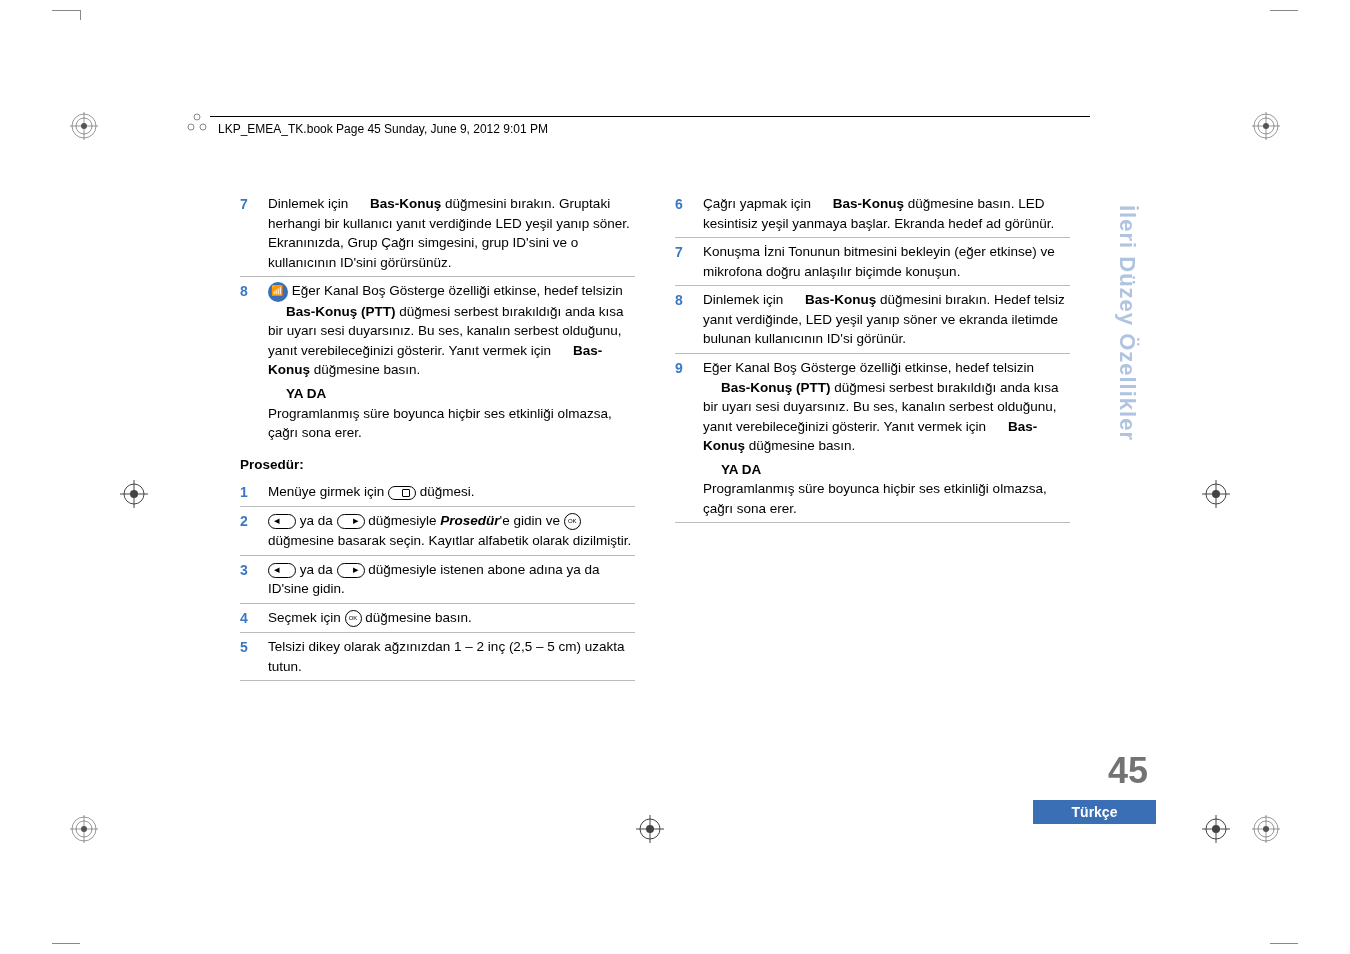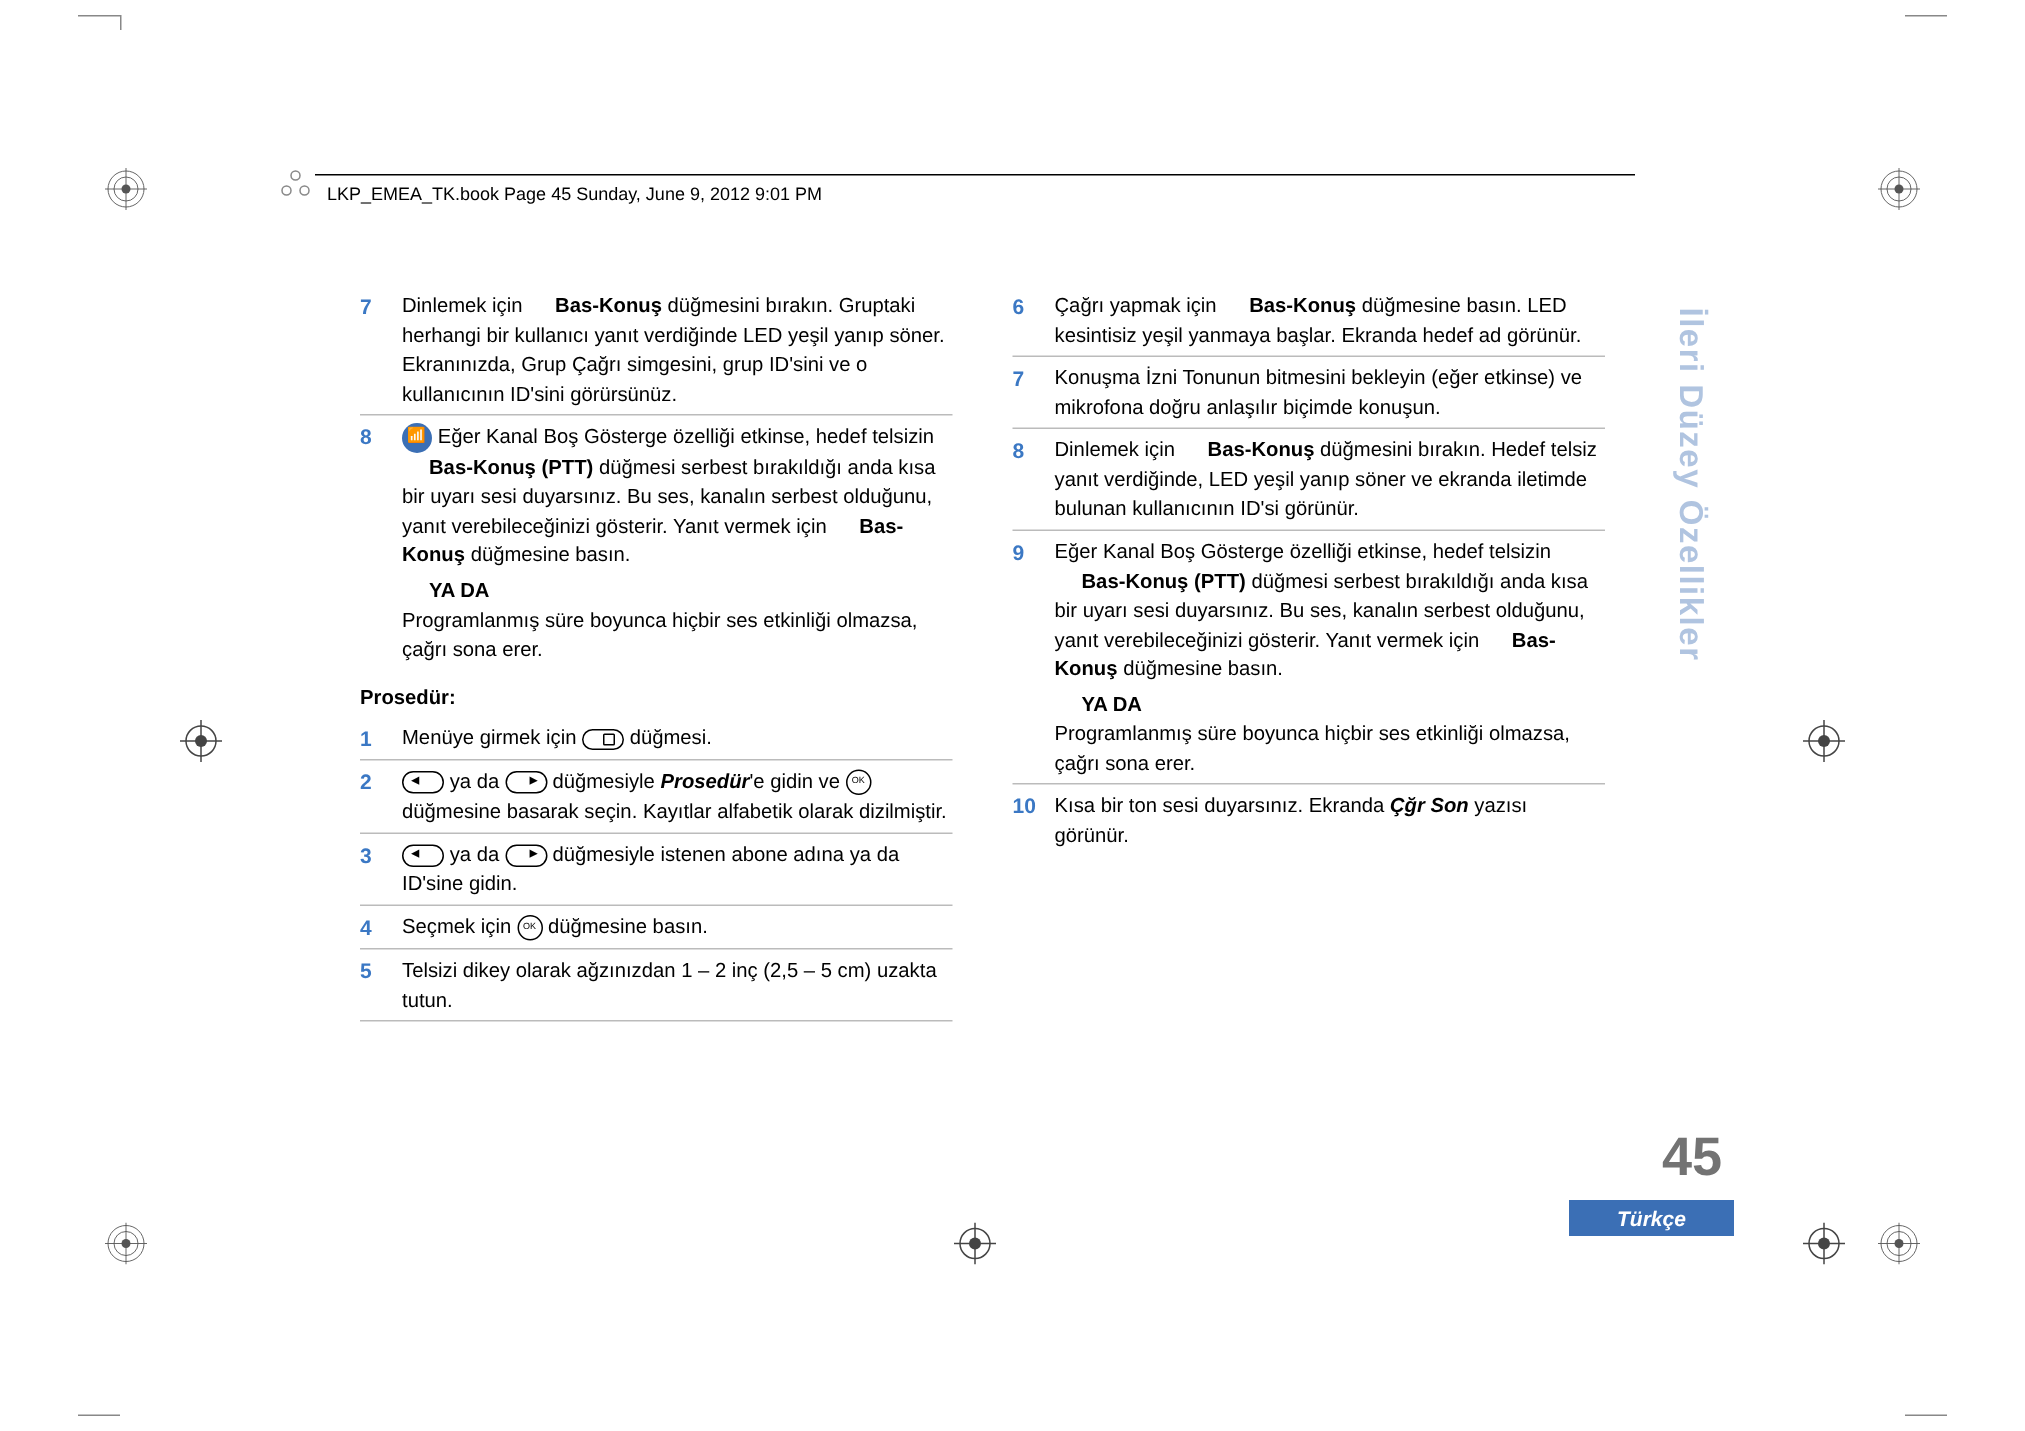--- a/index.html
+++ b/index.html
@@ -186,29 +186,28 @@
     right: 202px;
     font-size: 36px;
     font-weight: bold;
     color: #737373;
     text-align: right;
   }
   .lang-bar {
     position: absolute;
     top: 800px;
     right: 194px;
-    width: 110px;
+    width: 123px;
     height: 24px;
     background: #3b6fb5;
     color: #fff;
     font-weight: bold;
     font-size: 14px;
     text-align: center;
     line-height: 24px;
-    font-style: italic;
   }
 </style>
 </head>
 <body>
 
 <div class="crop-mark crop-h" style="top:10px;left:52px"></div>
 <div class="crop-mark crop-v" style="top:10px;left:80px;height:10px"></div>
 <div class="crop-mark crop-h" style="top:10px;right:52px"></div>
 <div class="crop-mark crop-h" style="bottom:10px;left:52px"></div>
 <div class="crop-mark crop-h" style="bottom:10px;right:52px"></div>
@@ -334,22 +333,18 @@
         <div class="step-body">Konuşma İzni Tonunun bitmesini bekleyin (eğer etkinse) ve mikrofona doğru anlaşılır biçimde konuşun.</div>
       </div>
       <div class="step">
         <div class="step-num">8</div>
         <div class="step-body">Dinlemek için <span class="bold">Bas-Konuş</span> düğmesini bırakın. Hedef telsiz yanıt verdiğinde, LED yeşil yanıp söner ve ekranda iletimde bulunan kullanıcının ID'si görünür.</div>
       </div>
       <div class="step">
         <div class="step-num">9</div>
         <div class="step-body">Eğer Kanal Boş Gösterge özelliği etkinse, hedef telsizin <span class="bold">Bas-Konuş (PTT)</span> düğmesi serbest bırakıldığı anda kısa bir uyarı sesi duyarsınız. Bu ses, kanalın serbest olduğunu, yanıt verebileceğinizi gösterir. Yanıt vermek için <span class="bold">Bas-Konuş</span> düğmesine basın.<div class="bold" style="margin-top:4px">YA DA</div><div>Programlanmış süre boyunca hiçbir ses etkinliği olmazsa, çağrı sona erer.</div></div>
       </div>
-      <div class="step noborder">
-        <div class="step-num">10</div>
-        <div class="step-body">Kısa bir ton sesi duyarsınız. Ekranda <span class="italic">Çğr Son</span> yazısı görünür.</div>
-      </div>
     </div>
 </div>
 
 <div class="side-text">İleri Düzey Özellikler</div>
 <div class="page-num">45</div>
 <div class="lang-bar">Türkçe</div>
 
 </body></html>

